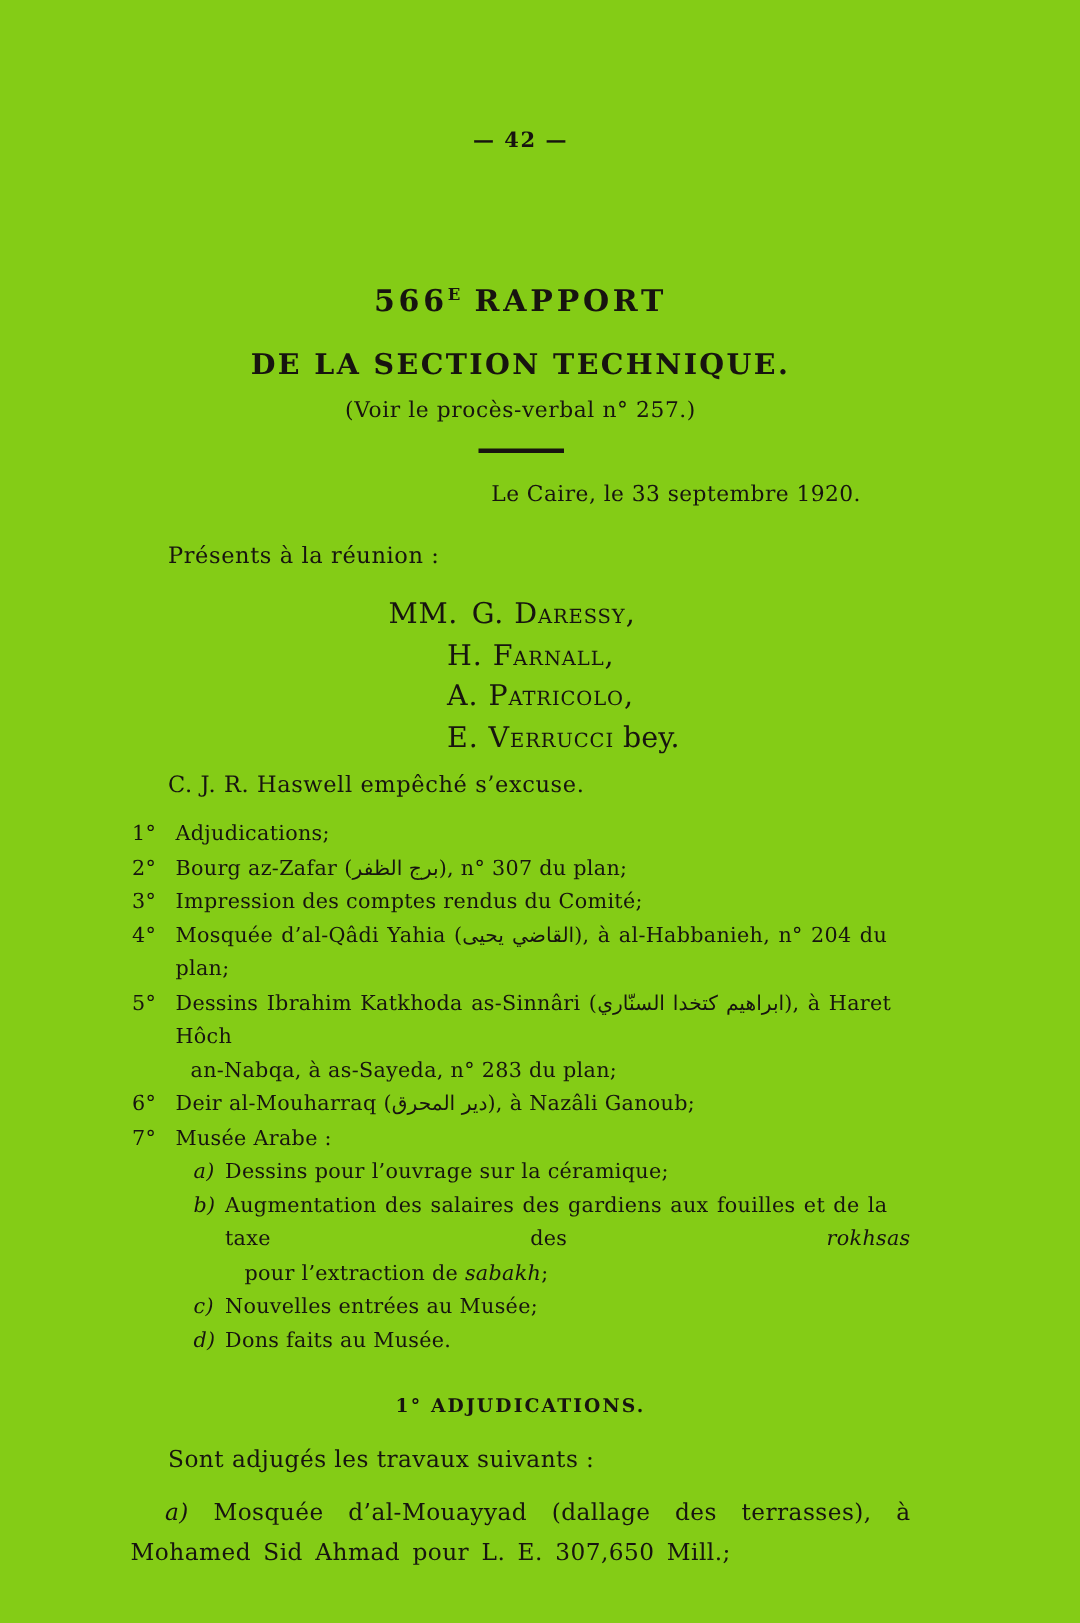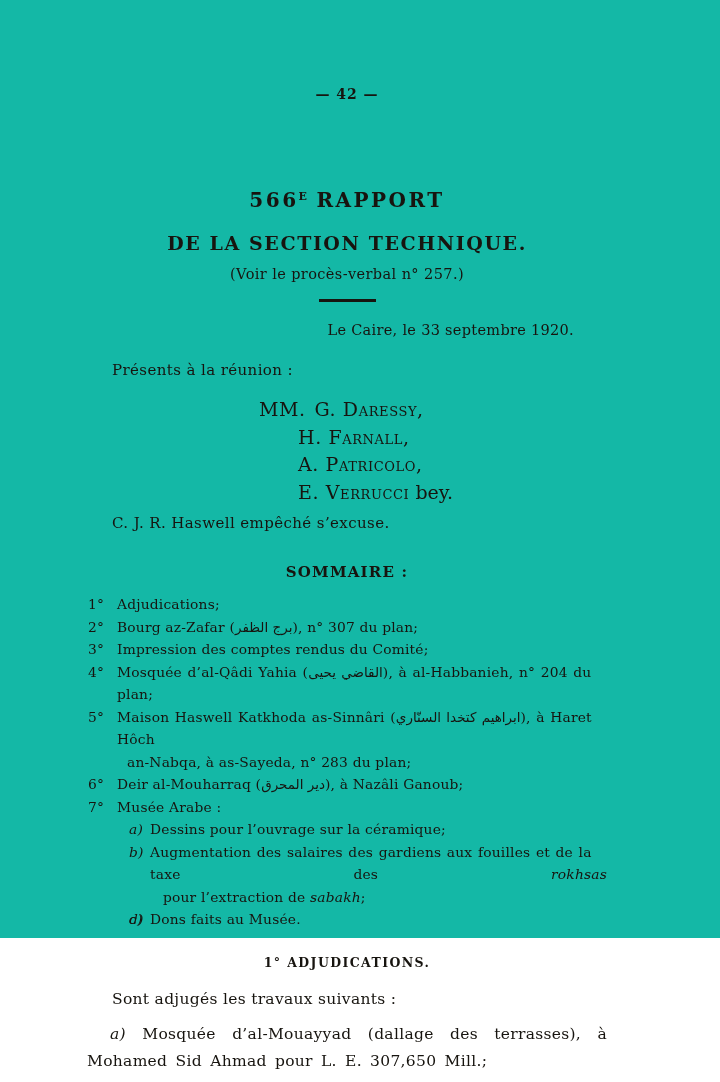--- a/index.html
+++ b/index.html
@@ -5,24 +5,24 @@
   html, body { margin: 0; padding: 0; }
   body {
     width: 720px; height: 1082px;
     background: #ffffff;
     font-family: "DejaVu Serif", "Liberation Serif", serif;
     color: #17140f;
     overflow: hidden;
   }
   .page {
     position: relative;
-    width: 720px; height: 938px;
+    width: 720px; height: 1082px;
     box-sizing: border-box;
     padding: 86px 113px 0 87px;
-    background: #14b8a6;
+    background: #84cc16;
   }
   .pagenum {
     text-align: center;
     font-size: 14px; line-height: 16px;
     font-weight: bold;
     letter-spacing: 1px;
   }
   .title {
     margin-top: 84px;
     text-align: center;
@@ -151,49 +151,48 @@
   <div class="names">
     <div class="name-row"><span class="mm">MM.</span><span class="sc">G. Daressy,</span></div>
     <div class="name-row ind"><span class="sc">H. Farnall,</span></div>
     <div class="name-row ind"><span class="sc">A. Patricolo,</span></div>
     <div class="name-row ind"><span class="sc">E. Verrucci</span>
       <span>bey.</span></div>
   </div>
 
   <div class="apology">C. J. R. Haswell empêché s’excuse.</div>
 
-  <div class="som-head">SOMMAIRE :</div>
 
   <div class="som-list">
 
     <div class="som-item"><span class="som-num">1°</span><span>Adjudications;</span></div>
 
     <div class="som-item"><span class="som-num">2°</span><span>Bourg az-Zafar (</span><span class="ar" dir="rtl">برج الظفر</span><span>), n° 307 du plan;</span></div>
 
     <div class="som-item"><span class="som-num">3°</span><span>Impression des comptes rendus du Comité;</span></div>
 
     <div class="som-item stretch"><span class="som-num">4°</span><span>Mosquée d’al-Qâdi Yahia (</span><span class="ar" dir="rtl">القاضي يحيى</span><span>), à al-Habbanieh, n° 204 du plan;</span></div>
 
     <div class="som-item">
-      <div class="stretch"><span class="som-num">5°</span><span>Maison Haswell Katkhoda as-Sinnâri (</span><span class="ar" dir="rtl">ابراهيم كتخدا السنّاري</span><span>), à Haret Hôch</span></div>
+      <div class="stretch"><span class="som-num">5°</span><span>Dessins Ibrahim Katkhoda as-Sinnâri (</span><span class="ar" dir="rtl">ابراهيم كتخدا السنّاري</span><span>), à Haret Hôch</span></div>
       <div class="line2">an-Nabqa, à as-Sayeda, n° 283 du plan;</div>
     </div>
 
     <div class="som-item"><span class="som-num">6°</span><span>Deir al-Mouharraq (</span><span class="ar" dir="rtl">دير المحرق</span><span>), à Nazâli Ganoub;</span></div>
 
     <div class="som-item"><span class="som-num">7°</span><span>Musée Arabe :</span></div>
 
     <div class="sub-item"><span class="sub-letter">a)</span><span>Dessins pour l’ouvrage sur la céramique;</span></div>
 
     <div class="sub-item">
       <div class="stretch"><span class="sub-letter">b)</span><span>Augmentation des salaires des gardiens aux fouilles et de la taxe des </span><i>rokhsas</i></div>
       <div class="sub-line2"><span>pour l’extraction de </span><i>sabakh</i><span>;</span></div>
     </div>
 
-    <div class="sub-item"><span class="sub-letter">c)</span></div>
+    <div class="sub-item"><span class="sub-letter">c)</span><span>Nouvelles entrées au Musée;</span></div>
 
     <div class="sub-item"><span class="sub-letter">d)</span><span>Dons faits au Musée.</span></div>
 
   </div>
 
   <div class="sec-head"><span>1°</span>
     <span>ADJUDICATIONS.</span></div>
 
   <p class="intro">Sont adjugés les travaux suivants :</p>
 

